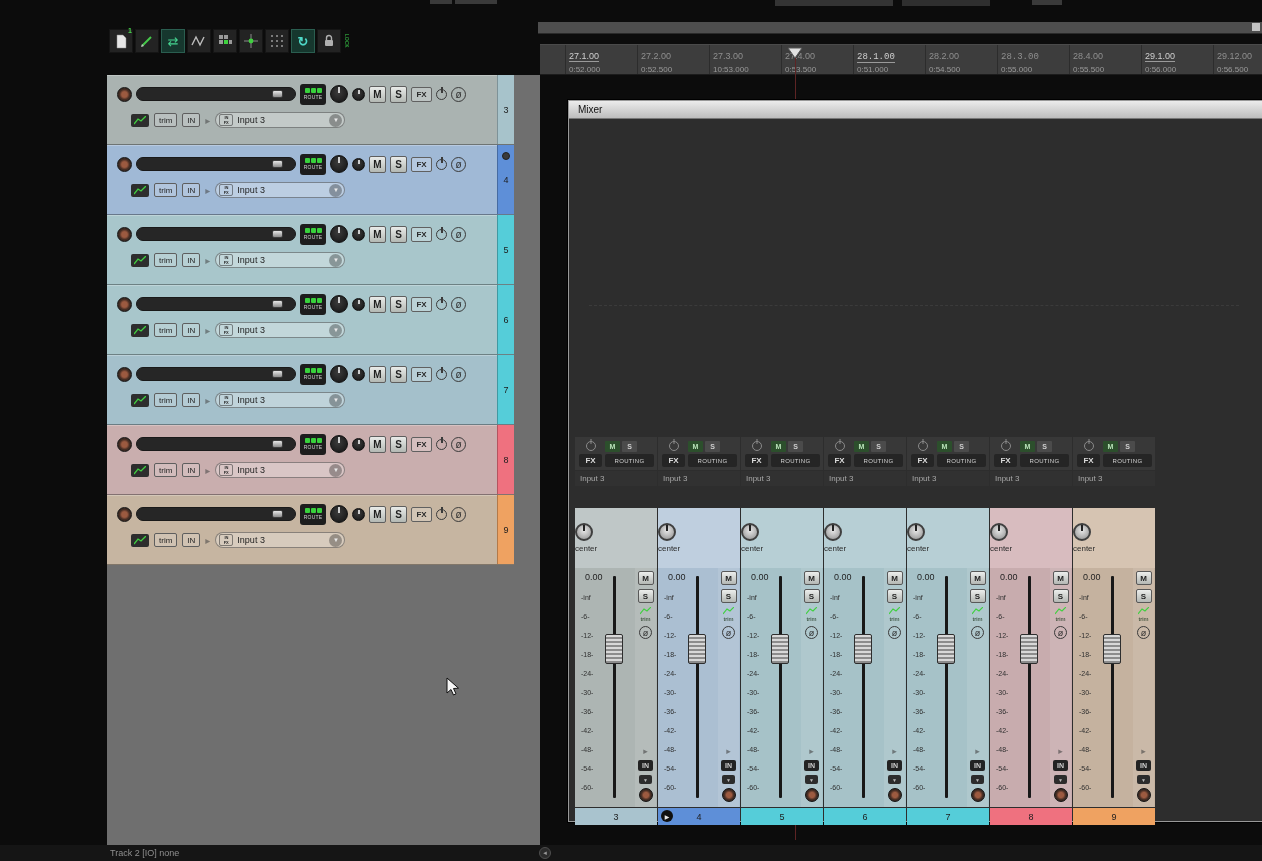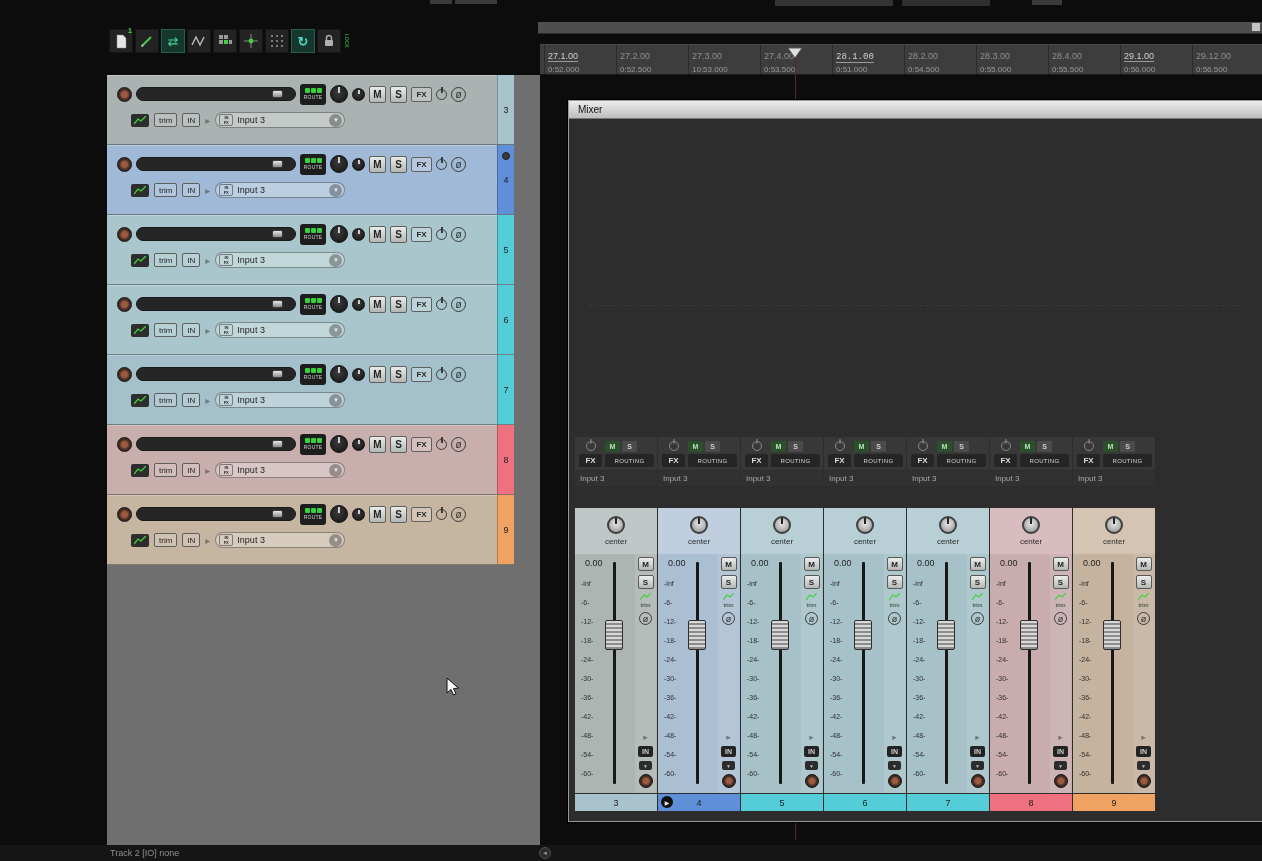--- a/index.html
+++ b/index.html
@@ -69,21 +69,21 @@
   .t-tab{position:absolute;right:0;top:0;width:17px;height:100%;display:flex;align-items:center;justify-content:center;
          border-left:1px solid rgba(0,0,0,.25);box-sizing:border-box;}
   .t-num{font-size:9px;color:#1c1c1c;}
   .tabdot{position:absolute;top:7px;left:50%;transform:translateX(-50%);width:8px;height:8px;border-radius:50%;
           background:#3a3a3a;border:1px solid #202020;box-sizing:border-box;}
 
   
   #arrange-top{position:absolute;left:538px;top:22px;width:724px;height:11px;background:#4e4e4e;border-bottom:1px solid #2a2a2a;}
   #arrange-top .notch{position:absolute;right:2px;top:1px;width:8px;height:8px;background:#c4c4c4;}
   #ruler{position:absolute;left:540px;top:44px;width:722px;height:31px;background:#3d3d3d;display:flex;
-         padding-left:4px;box-sizing:border-box;overflow:hidden;border-bottom:1px solid #1c1c1c;border-top:1px solid #4a4a4a;}
+         padding-left:25px;box-sizing:border-box;overflow:hidden;border-bottom:1px solid #1c1c1c;border-top:1px solid #4a4a4a;}
   .rmark{width:72px;flex:0 0 auto;position:relative;padding-left:4px;box-sizing:border-box;}
   .rmark::before{content:"";position:absolute;left:0;top:0;width:1px;height:31px;background:#2c2c2c;}
   .rbeat{display:inline-block;font-size:9px;line-height:10px;margin-top:2px;}
   .rtime{display:block;font-size:8px;color:#999;margin-top:2px;}
 
   
   #playhead-line{position:absolute;left:795px;top:56px;width:1px;height:784px;background:#5d2424;}
   #playhead-marker{position:absolute;left:787px;top:45px;width:16px;height:12px;}
 
   
@@ -102,21 +102,21 @@
   .cm{width:15px;height:11px;background:#2c4f2c;color:#b9e3b9;font-size:7px;font-weight:bold;display:flex;
       align-items:center;justify-content:center;border-radius:1px;}
   .cs{width:15px;height:11px;background:#4b4b4b;color:#cfcfcf;font-size:7px;font-weight:bold;display:flex;
       align-items:center;justify-content:center;border-radius:1px;}
   .cfx{width:23px;height:13px;background:#252525;color:#dadada;font-size:8px;font-weight:bold;display:flex;
        align-items:center;justify-content:center;border-radius:2px;justify-self:center;}
   .crouting{height:13px;background:#252525;color:#d2d2d2;font-size:6px;display:flex;align-items:center;
             justify-content:center;border-radius:2px;letter-spacing:.3px;}
   .chan-input{height:15px;margin-top:1px;background:#313131;color:#a8a8a8;font-size:8px;line-height:15px;padding-left:5px;}
   .chan-gap{height:22px;}
-  .chan-pan{height:46px;display:flex;flex-direction:column;align-items:center;justify-content:center;gap:3px;}
+  .chan-pan{height:60px;display:flex;flex-direction:column;justify-content:center;gap:3px;}
   .cknob{width:18px;height:18px;border-radius:50%;background:radial-gradient(circle at 50% 40%, #e8e8e8, #9f9f9f 80%);
          border:2px solid #3f3f3f;position:relative;box-sizing:border-box;}
   .cknob::after{content:"";position:absolute;left:50%;top:0;width:2px;height:6px;background:#222;transform:translateX(-50%);}
   .cpanlbl{font-size:8px;color:#2b2b2b;}
   .chan-fader{height:239px;position:relative;}
   .cvol{position:absolute;left:10px;top:4px;font-size:9px;color:#1f1f1f;}
   .dbcol{position:absolute;left:6px;top:20px;}
   .dbcol i{display:block;font-style:normal;font-size:7px;color:#2f2f2f;height:19px;line-height:19px;}
   .ftrack{position:absolute;left:38px;top:8px;width:3px;height:222px;background:#181818;border-radius:1px;}
   .fcap{position:absolute;left:30px;top:66px;width:18px;height:30px;border:1px solid #2e2e2e;border-radius:2px;
@@ -254,21 +254,21 @@
       <span class="rbeat" style="color: rgb(207, 207, 207); border-bottom: 1px solid rgb(154, 154, 154); font-family: Liberation Mono, monospace;">28.1.00</span>
       <span class="rtime">0:51.000</span>
     </div>
 
     <div class="rmark">
       <span class="rbeat" style="color: rgb(143, 143, 143); border-bottom: none;">28.2.00</span>
       <span class="rtime">0:54.500</span>
     </div>
 
     <div class="rmark">
-      <span class="rbeat" style="color: rgb(143, 143, 143); border-bottom: none;">28.3.00</span>
+      <span class="rbeat" style="color: rgb(143, 143, 143); border-bottom: none; font-family: Liberation Mono, monospace;">28.3.00</span>
       <span class="rtime">0:55.000</span>
     </div>
 
     <div class="rmark">
       <span class="rbeat" style="color: rgb(143, 143, 143); border-bottom: none;">28.4.00</span>
       <span class="rtime">0:55.500</span>
     </div>
 
     <div class="rmark">
       <span class="rbeat" style="color: rgb(207, 207, 207); border-bottom: 1px solid rgb(154, 154, 154);">29.1.00</span>

